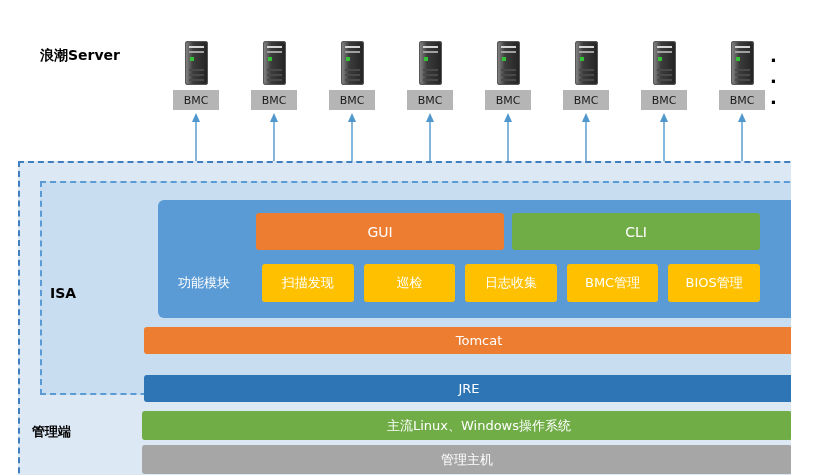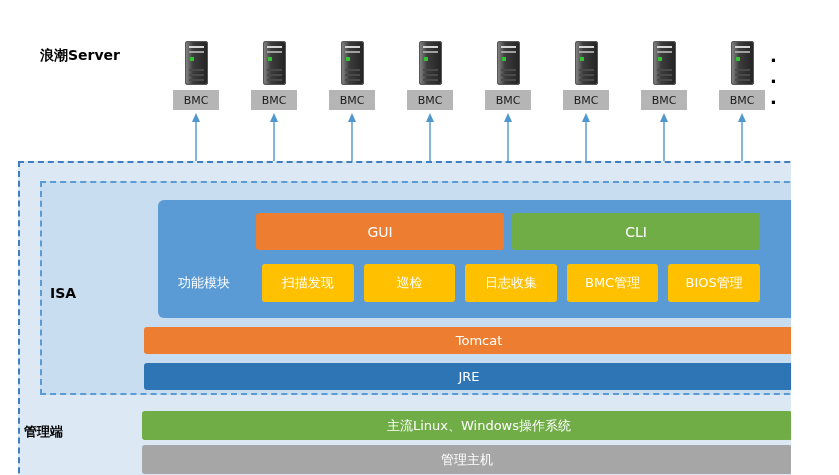--- a/index.html
+++ b/index.html
@@ -26,21 +26,21 @@
              font-size:11px; display:flex; align-items:center; justify-content:center; }
 
   
   #arrows { position:absolute; left:0; top:0; pointer-events:none; }
   #arrows line { stroke:var(--arrow-blue,#4f97cc); stroke-width:1.4; }
   #arrows polygon { fill:var(--arrow-blue,#4f97cc); }
 
   
   .outer { position:absolute; left:18px; top:130px; width:812px; height:332px;
            background:#dce9f5; border:2px dashed #3f7fbf; }
-  .outer-label { position:absolute; left:4px; top:260px; font-size:13px; font-weight:bold; color:#000; }
+  .outer-label { position:absolute; left:12px; top:260px; font-size:13px; font-weight:bold; color:#000; }
 
   
   .inner { position:absolute; left:20px; top:18px; width:770px; height:214px;
            background:#c9ddf0; border:2px dashed #5b9bd5; }
   .inner-label { position:absolute; left:8px; top:102px; font-size:14px; font-weight:bold; color:#000; }
 
   .blue-box { position:absolute; left:116px; top:17px; width:650px; height:118px;
               background:var(--blue-box,#5b9bd5); border-radius:6px; }
   .row1 { position:absolute; left:20px; right:48px; top:13px; height:37px; display:flex; gap:8px; }
   .row1 .spacer { width:70px; flex:none; }
@@ -50,21 +50,21 @@
   .cli { background:var(--green,#70ad47); }
   .row2 { position:absolute; left:20px; right:48px; top:64px; height:38px; display:flex; gap:16px; }
   .mod-label { width:68px; flex:none; color:#fff; font-size:13px; display:flex; align-items:center; }
   .modules-wrap { flex:1; display:flex; gap:10px; }
   .module-box { flex:1; background:var(--yellow,#ffc000); border-radius:3px; color:#fff; font-size:13px;
                 display:flex; align-items:center; justify-content:center; white-space:nowrap; }
 
   .bar { position:absolute; width:650px; height:27px; border-radius:3px; color:#fff; font-size:13px;
          display:flex; align-items:center; justify-content:center; }
   .tomcat { left:102px; top:144px; background:var(--orange,#ed7d31);padding-left:20px; }
-  .jre    { left:102px; top:180px; background:var(--jre-blue,#2e75b6); }
+  .jre    { left:102px; top:192px; background:var(--jre-blue,#2e75b6); }
   .os-bar   { left:122px; top:248px; height:29px; background:var(--green,#70ad47);padding-left:24px; }
   .host-bar { left:122px; top:282px; height:29px; background:var(--gray-bar,#a6a6a6); }
 </style>
 </head>
 <body>
 
 <div class="canvas">
 
   <div class="top-label">浪潮Server</div>
   <div class="ellipsis">. . .</div>

